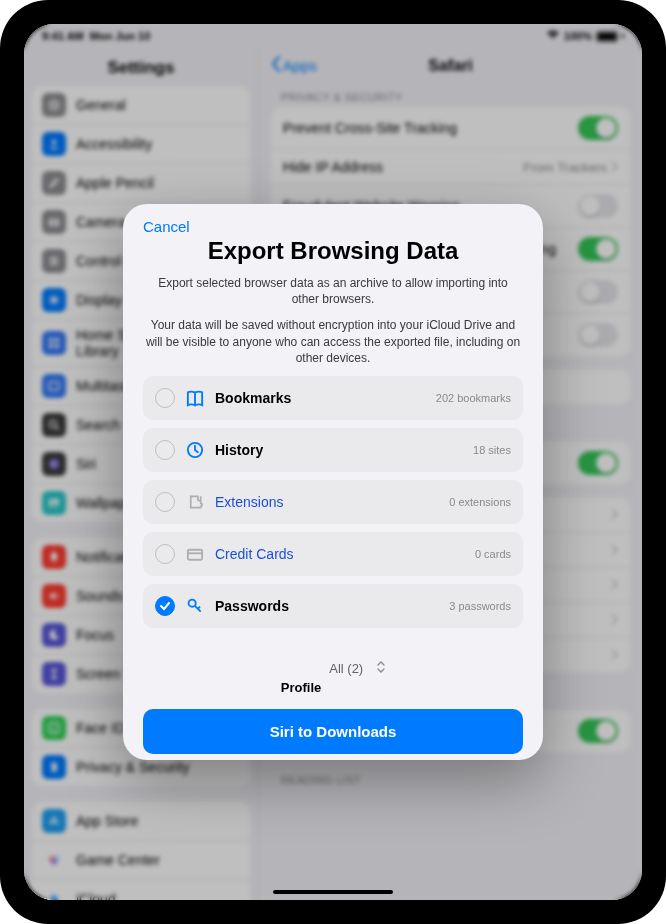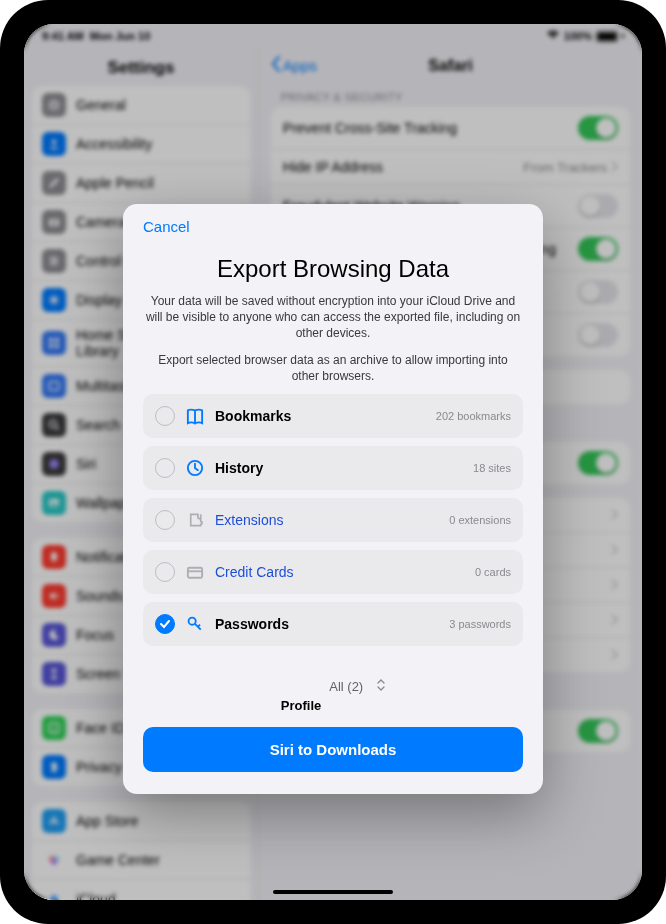--- a/index.html
+++ b/index.html
@@ -57,24 +57,24 @@
   .toggle { width:40px; height:24px; border-radius:12px; position:relative; background:#e5e5ea; }
   .toggle.on { background:#34c759; }
   .toggle .knob { position:absolute; width:20px; height:20px; border-radius:50%; background:#fff; top:2px; left:2px; box-shadow:0 1px 2px rgba(0,0,0,0.3); }
   .toggle.on .knob { left:18px; }
   
   .chevron { color:#c7c7cc; }
   
   
   .dimmer { position:absolute; inset:0; background:rgba(0,0,0,0.25); backdrop-filter: blur(2px); }
   .modal {
-    position:absolute; left:50%; top:180px; transform:translateX(-50%); width: 420px; background:#f2f2f7; border-radius:14px; padding: 14px 20px 22px; box-shadow: 0 20px 60px rgba(0,0,0,0.35);
+    position:absolute; left:50%; top:180px; transform:translateX(-50%); width: 420px; background:#f2f2f7; border-radius:24px; padding: 14px 20px 6px; box-shadow: 0 20px 60px rgba(0,0,0,0.35);
   }
   .modal-cancel { color:#007aff; font-size:15px; }
-  .modal-title { font-size:24px; font-weight:400; text-align:center; margin:20px 0 10px; }
+  .modal-title { font-size:24px; font-weight:700; text-align:center; margin:2px 0 10px; }
   .modal-sub { font-size:12px; text-align:center; color:#3a3a3c; margin-bottom:10px; line-height:1.35; }
   
   .opt {
     display:flex; align-items:center; gap:10px; background:#eaeaed; border-radius:10px; padding:12px 12px; margin-bottom:8px;
   }
   .radio { width:20px; height:20px; border-radius:50%; border:1.5px solid #bdbdc2; flex-shrink:0; display:flex; align-items:center; justify-content:center; }
   .radio.checked { background:#007aff; border-color:#007aff; }
   .radio.checked svg { width:12px; height:12px; }
   .opt-icon { width:20px; display:flex; justify-content:center; color:#007aff; }
   .opt-icon.disabled { color:#aeaeb2; }
@@ -427,22 +427,22 @@
             </div>
             <div class="section-header">READING LIST</div>
           </div>
       </div>
     </div>
 
     <div class="dimmer"></div>
     <div class="modal">
       <div class="modal-cancel">Cancel</div>
       <div class="modal-title">Export Browsing Data</div>
+      <div class="modal-sub">Export selected browser data as an archive to allow importing into other browsers.</div>
       <div class="modal-sub">Your data will be saved without encryption into your iCloud Drive and will be visible to anyone who can access the exported file, including on other devices.</div>
-      <div class="modal-sub">Export selected browser data as an archive to allow importing into other browsers.</div>
       <div id="modal-options">
           <div class="opt">
             <div class="radio"></div>
             <div class="opt-icon" style="color: rgb(0, 122, 255);">
               <svg viewBox="0 0 14 14">
                 <path d="M2 3 Q4 2 7 3 V12 Q4 11 2 12 Z M7 3 Q10 2 12 3 V12 Q10 11 7 12 Z" stroke="currentColor" stroke-width="1.3" fill="none"></path>
               </svg>
             </div>
             <div class="opt-label">Bookmarks</div>
             <div class="opt-count">202 bookmarks</div>

